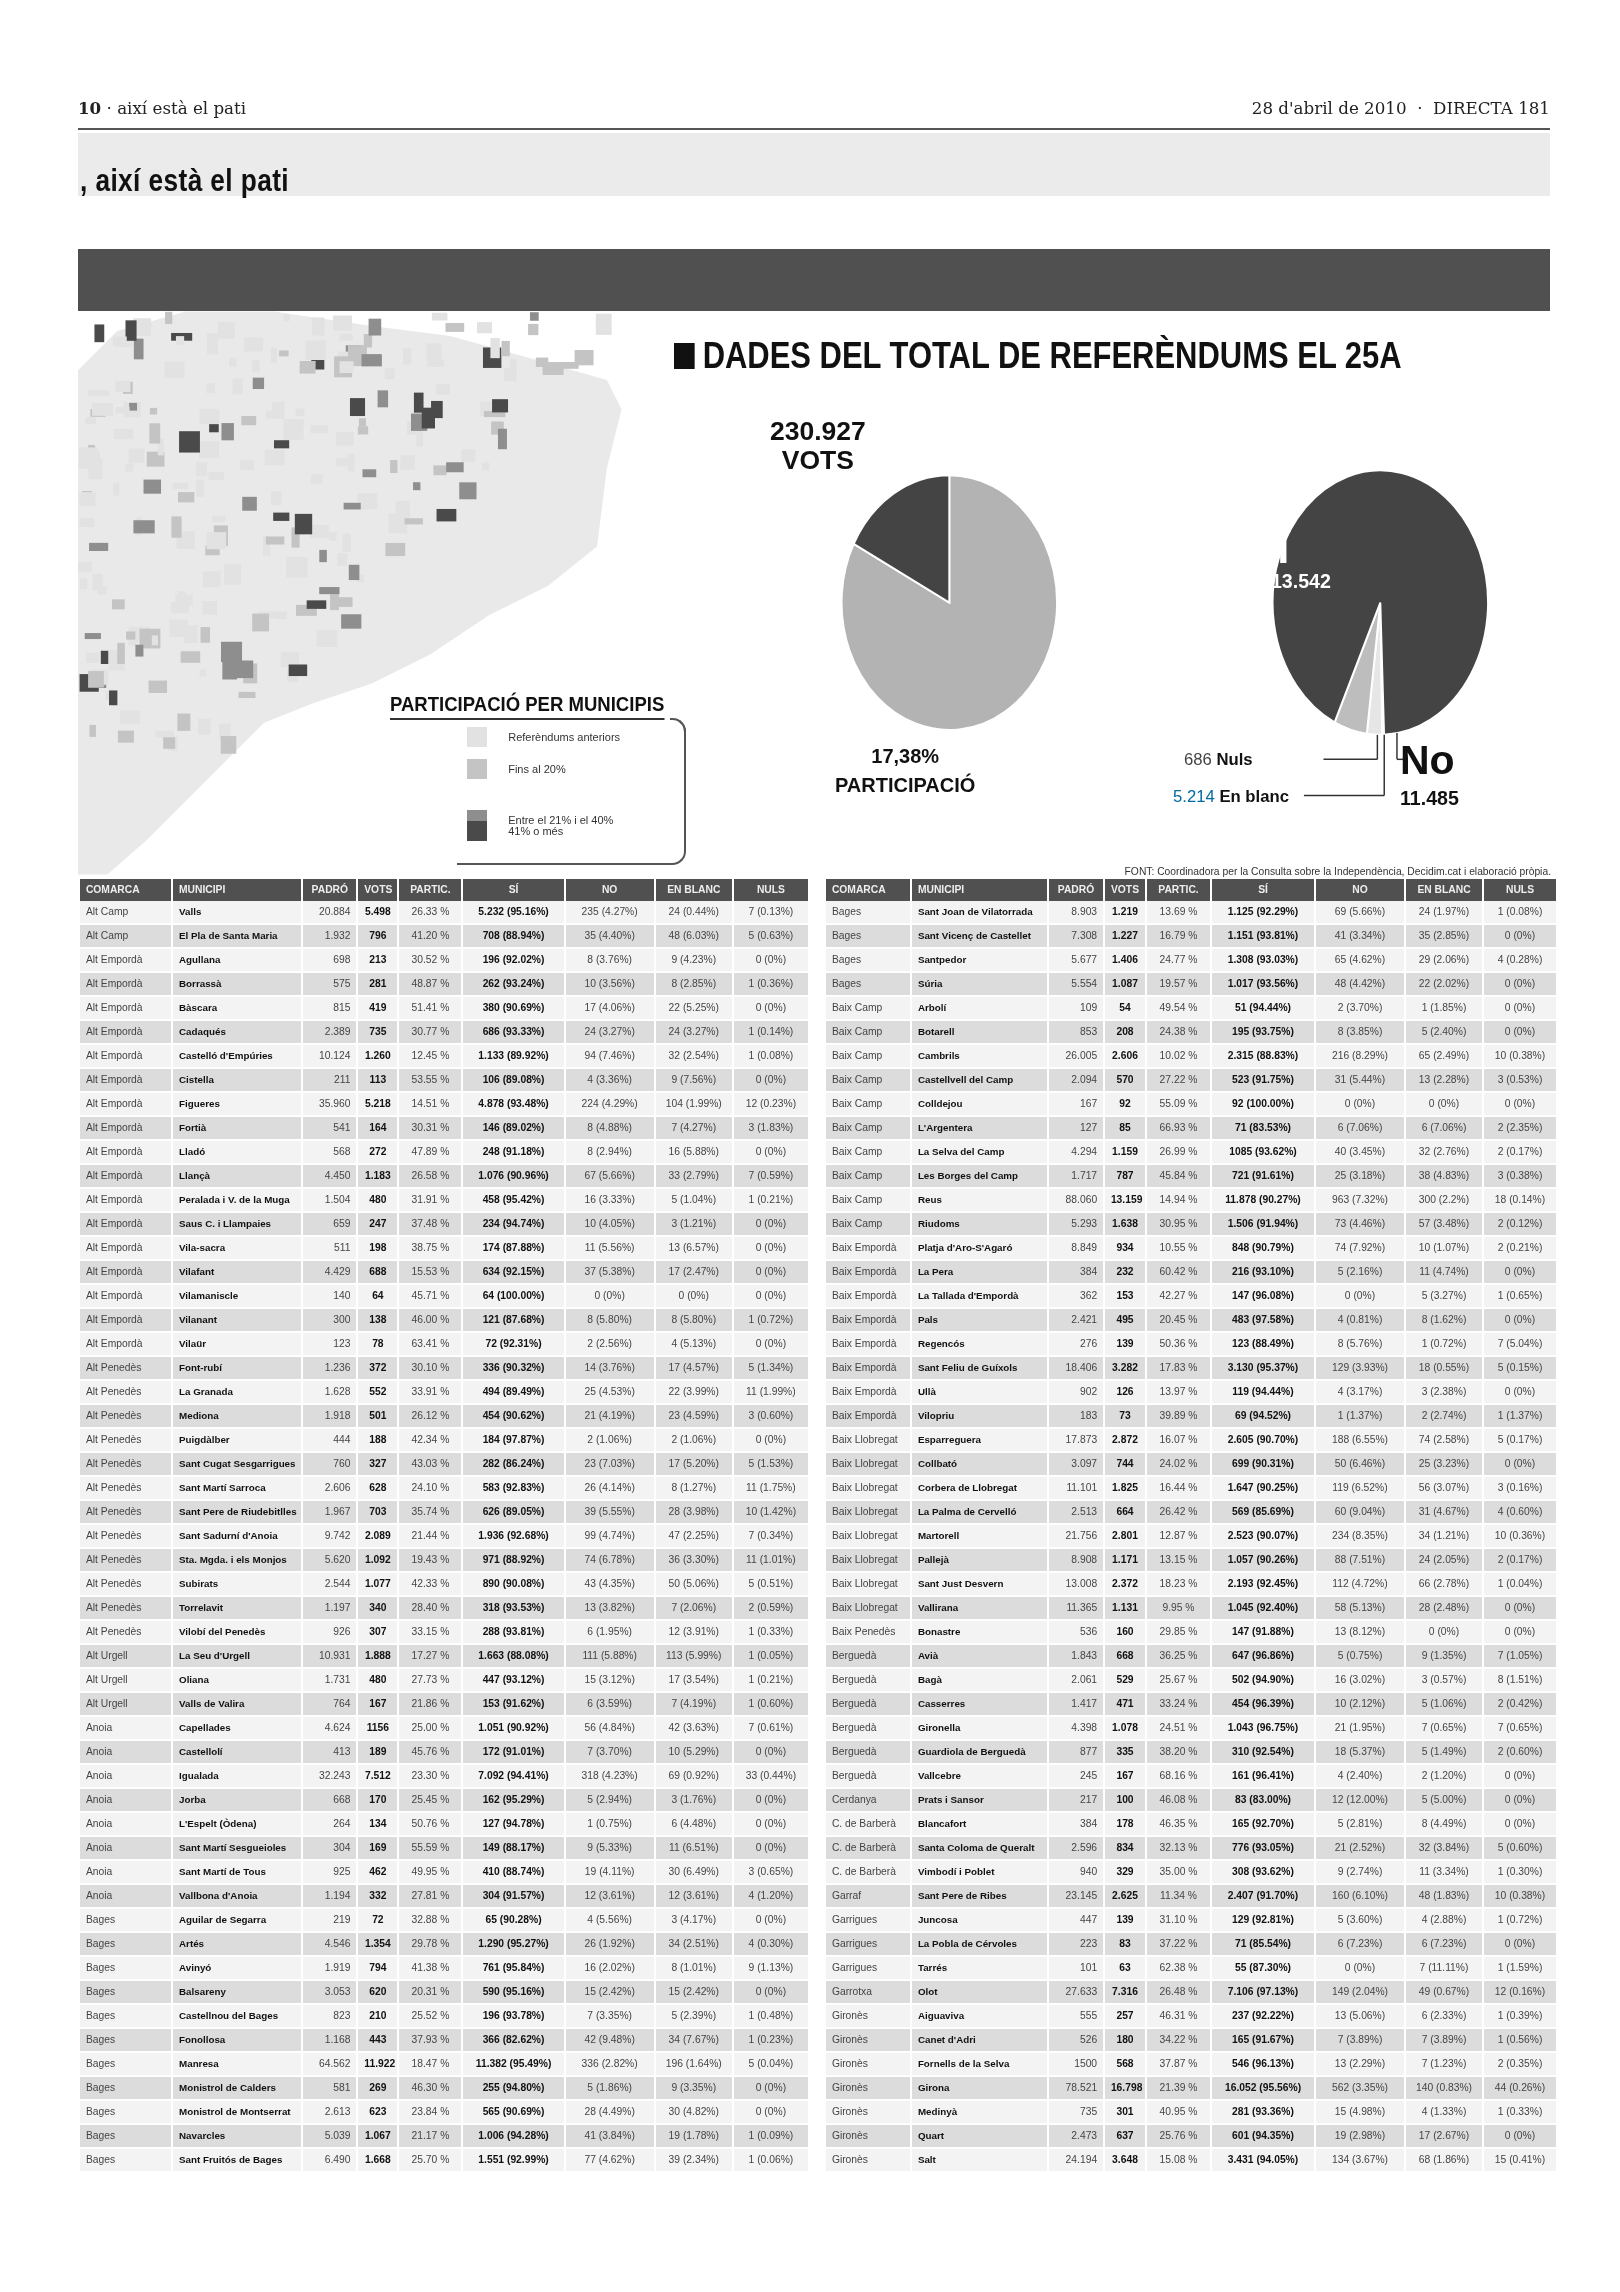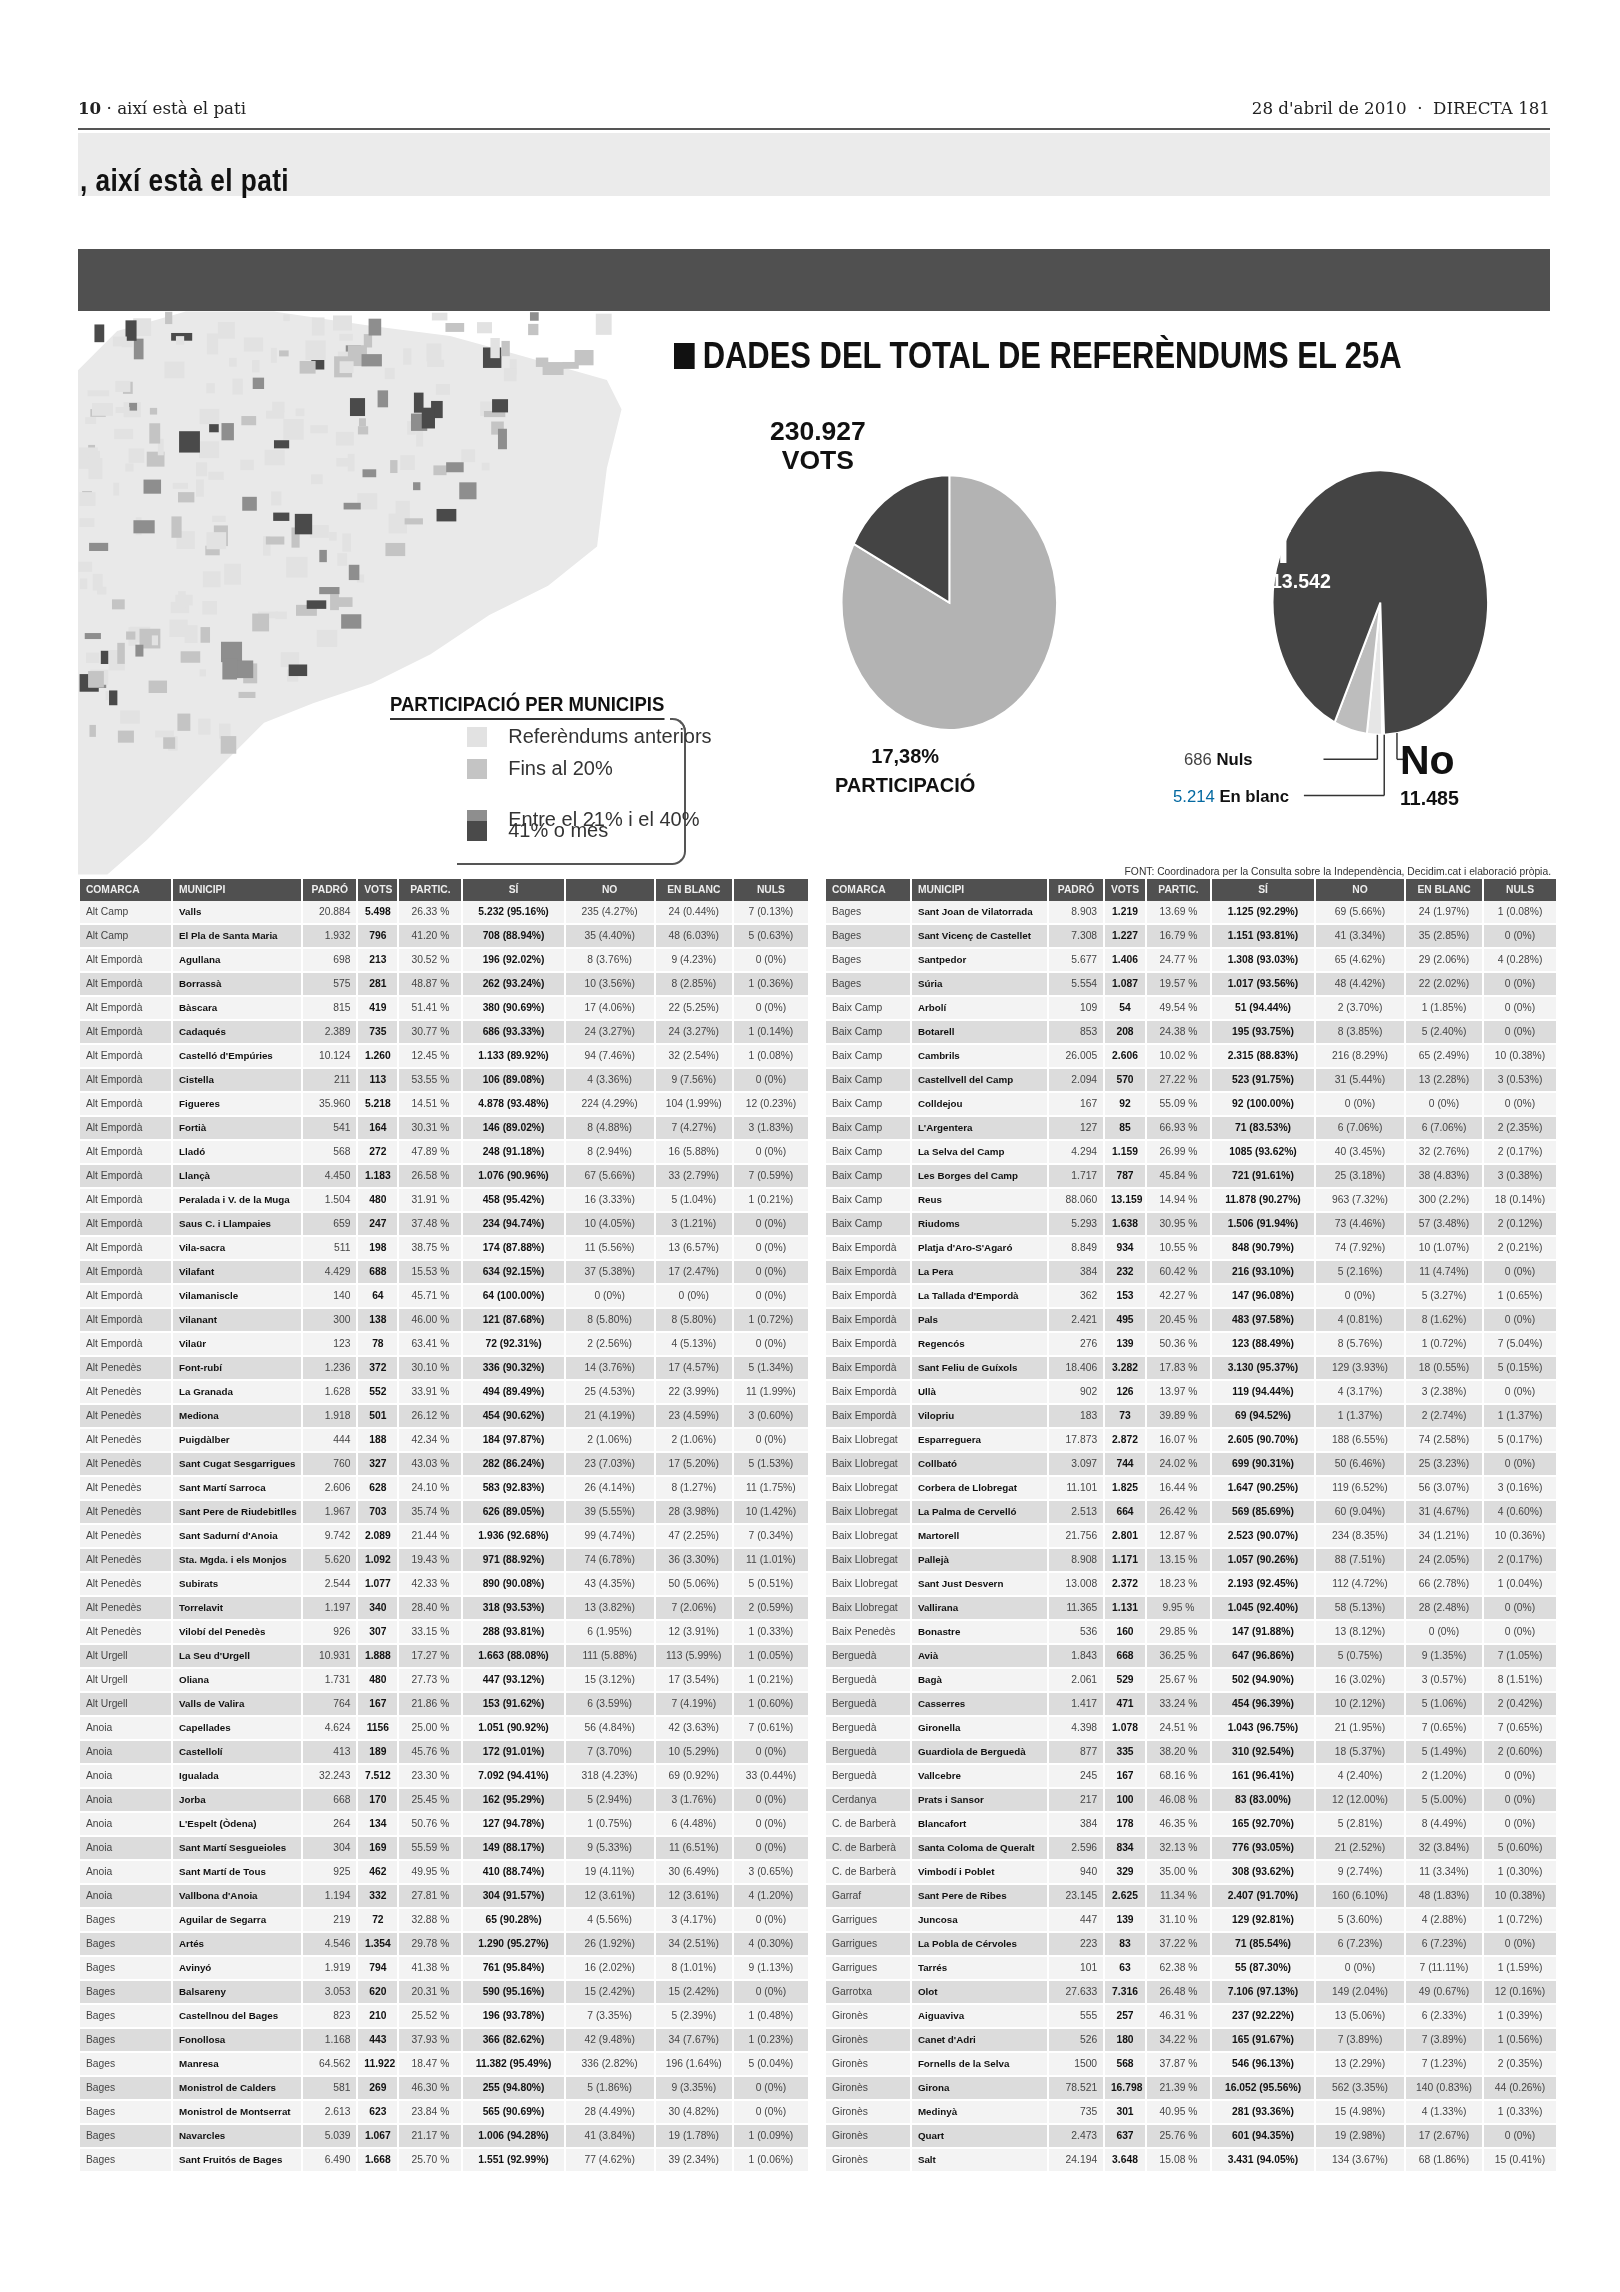--- a/index.html
+++ b/index.html
@@ -10,21 +10,21 @@
   .runhead-right { right: 70px; }
   .rule { left: 78px; width: 1472px; top: 128px; height: 2px; background: #555; }
   .greyband { left: 78px; width: 1472px; top: 133px; height: 63px; background: #ebebeb; }
   .section-title { left: 80px; top: 162px; font-family: "Liberation Sans", sans-serif; font-weight: bold; font-size: 32px; letter-spacing: 0.5px; color: #111; transform: scaleX(0.82); transform-origin: left top; white-space: nowrap; }
   .darkband { left: 78px; width: 1472px; top: 249px; height: 62px; background: #505050; }
 
   .map { left: 78px; top: 311px; width: 617px; height: 564px; }
   .legend-title { left: 390px; top: 692px; font-family: "Liberation Sans", sans-serif; font-weight: bold; font-size: 20.6px; color: #111; border-bottom: 2px solid #333; padding-bottom: 2px; white-space: nowrap; transform: scaleX(0.9); transform-origin: left top; }
   .legend-box { left: 457px; top: 718px; width: 227px; height: 145px; border: 2px solid #555; border-left: none; border-top: none; border-radius: 0 13.7px 13.7px 0; }
   .legend-box::before { content: ""; position: absolute; right: -2px; top: 0; width: 13.7px; height: 13.7px; border-top: 2px solid #555; border-right: 2px solid #555; border-radius: 0 13.7px 0 0; }
-  .legend-item { left: 467px; height: 21.6px; display: flex; align-items: center; font-family: "Liberation Sans", sans-serif; font-size: 20px; color: #333; white-space: nowrap; }
+  .legend-item { left: 467px; height: 21.6px; display: flex; align-items: center; font-family: "Liberation Sans", sans-serif; font-size: 11px; color: #333; white-space: nowrap; }
   .legend-swatch { width: 19.6px; height: 19.6px; margin-right: 21.6px; }
 
   .chart-title { left: 674px; top: 335px; font-family: "Liberation Sans", sans-serif; font-weight: bold; font-size: 36px; color: #111; white-space: nowrap; transform: scaleX(0.86); transform-origin: left top; display: flex; align-items: center; }
   .chart-title .sq { display: inline-block; width: 23.5px; height: 25.5px; background: #111; margin-right: 9.8px; }
 
   .pie-svg { left: 667px; top: 392px; }
   .pie-label { font-family: "Liberation Sans", sans-serif; font-weight: bold; color: #111; text-align: center; white-space: nowrap; }
 
   .source { right: 69px; top: 866px; font-family: "Liberation Sans", sans-serif; font-size: 10.3px; color: #333; white-space: nowrap; }
 

